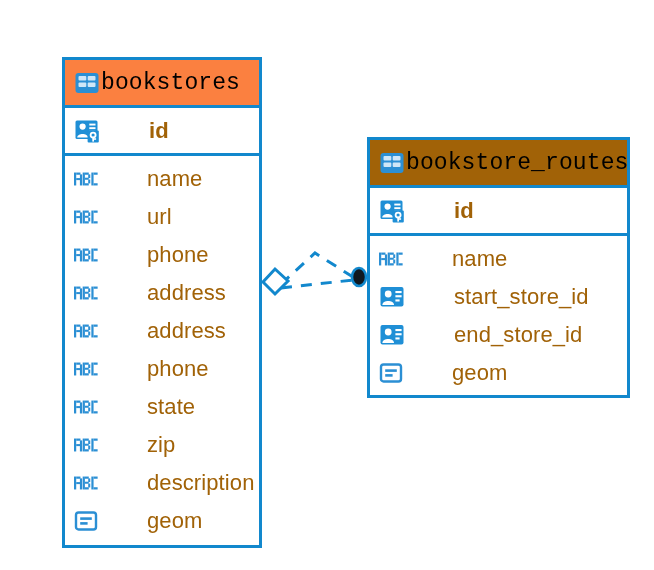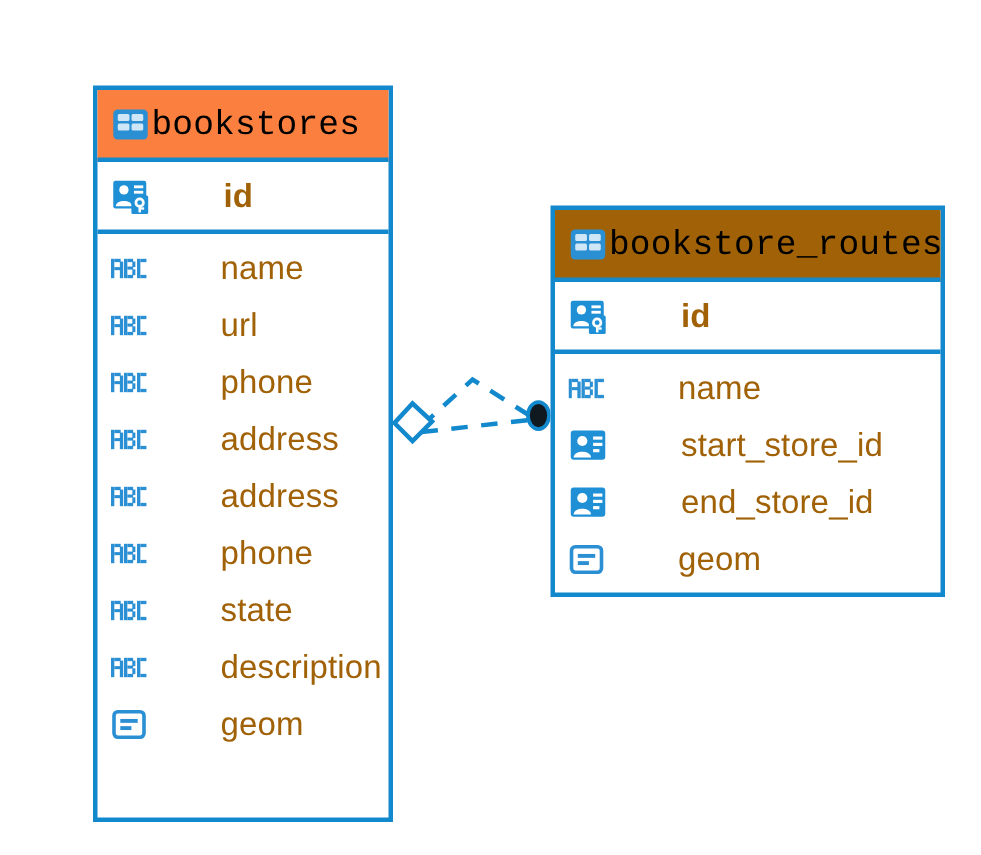--- a/index.html
+++ b/index.html
@@ -286,20 +286,40 @@
             <rect x="15.4" y="9.6" width="2.2" height="4.2"></rect>
               <rect x="11.8" y="13.6" width="4.2" height="2.4"></rect>
             <rect x="18.8" y="2" width="2.4" height="14"></rect>
               <rect x="21.2" y="2" width="4.4" height="2.4"></rect>
             <rect x="21.2" y="13.6" width="4.4" height="2.4"></rect>
           </g>
         </svg>
         <span class="field-label">state</span>
       </div>
 
+      <div class="field-row">
+        <svg class="icon icon-24" viewBox="0 0 26 18">
+          <g fill="#2b8fd4">
+            <rect x="0" y="2" width="2.4" height="14"></rect>
+              <rect x="2.4" y="2" width="4.6" height="2.4"></rect>
+            <rect x="6.4" y="4" width="2.4" height="12"></rect>
+              <rect x="2.4" y="8" width="4.6" height="2.2"></rect>
+            <rect x="9.4" y="2" width="2.4" height="14"></rect>
+              <rect x="11.8" y="2" width="4.2" height="2.4"></rect>
+            <rect x="15.4" y="4" width="2.2" height="4"></rect>
+              <rect x="11.8" y="7.6" width="4.2" height="2.2"></rect>
+            <rect x="15.4" y="9.6" width="2.2" height="4.2"></rect>
+              <rect x="11.8" y="13.6" width="4.2" height="2.4"></rect>
+            <rect x="18.8" y="2" width="2.4" height="14"></rect>
+              <rect x="21.2" y="2" width="4.4" height="2.4"></rect>
+            <rect x="21.2" y="13.6" width="4.4" height="2.4"></rect>
+          </g>
+        </svg>
+        <span class="field-label">zip</span>
+      </div>
 
       <div class="field-row">
         <svg class="icon icon-24" viewBox="0 0 26 18">
           <g fill="#2b8fd4">
             <rect x="0" y="2" width="2.4" height="14"></rect>
               <rect x="2.4" y="2" width="4.6" height="2.4"></rect>
             <rect x="6.4" y="4" width="2.4" height="12"></rect>
               <rect x="2.4" y="8" width="4.6" height="2.2"></rect>
             <rect x="9.4" y="2" width="2.4" height="14"></rect>
               <rect x="11.8" y="2" width="4.2" height="2.4"></rect>

